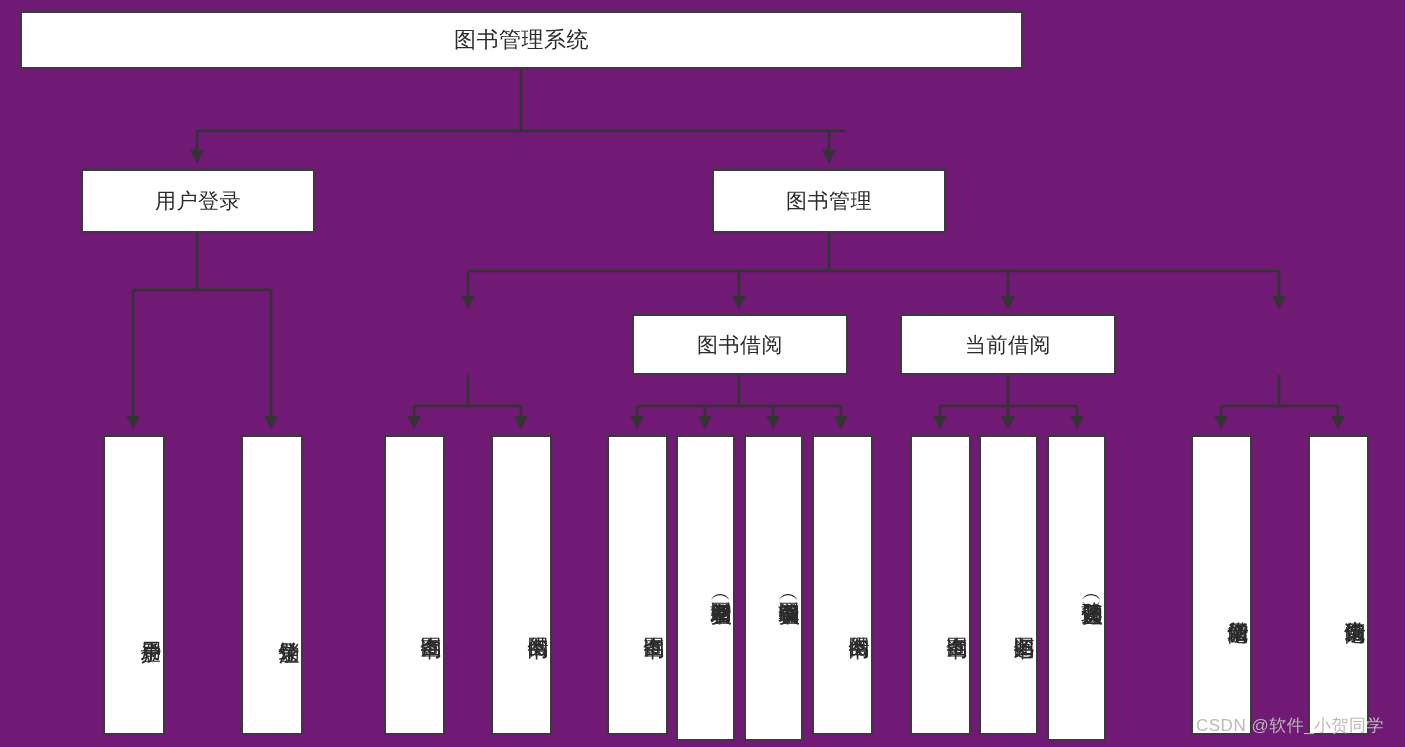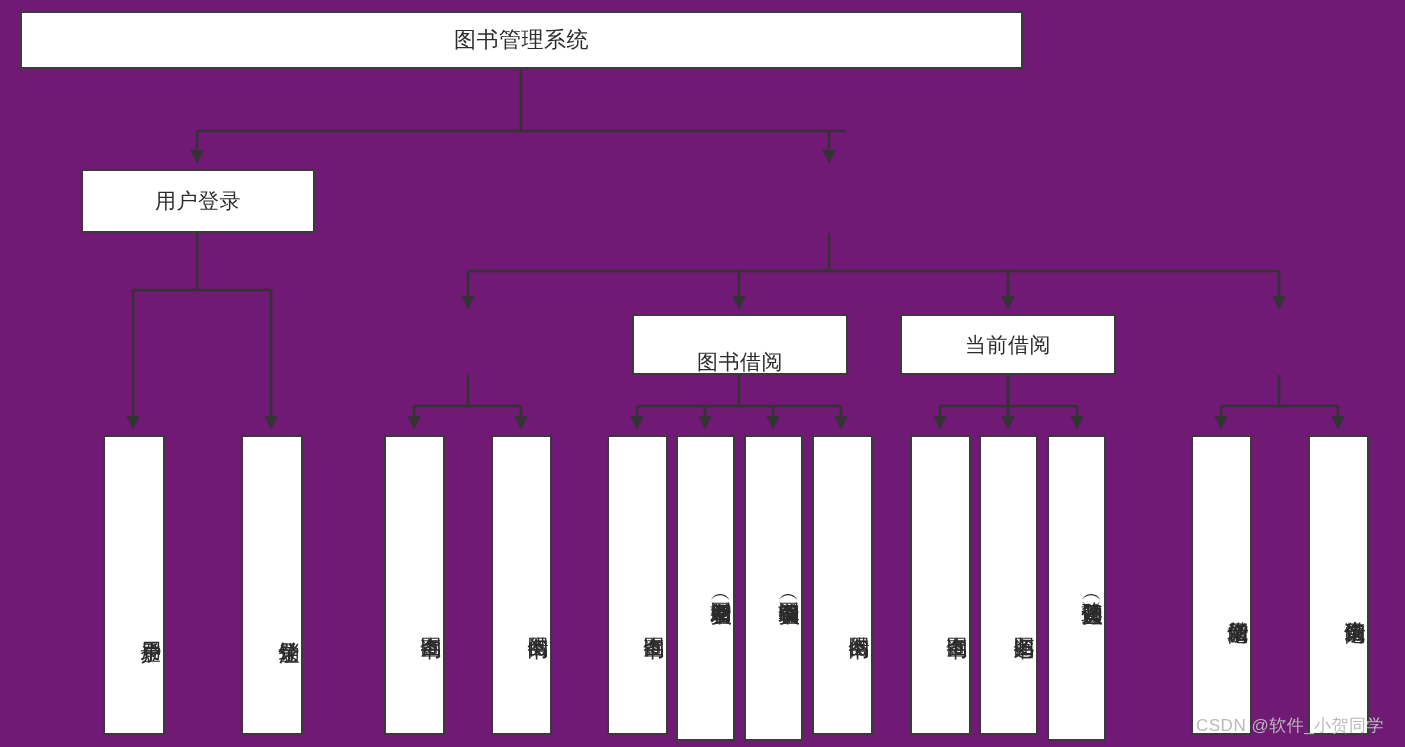--- a/index.html
+++ b/index.html
@@ -127,22 +127,25 @@
     </g>
   </svg>
 
   <div class="node horiz root" style="left:20px; top:11px; width:1003px; height:58px;">
     <span>图书管理系统</span>
   </div>
 
   <div class="node horiz" style="left:81px; top:169px; width:234px; height:64px;">
     <span>用户登录</span>
   </div>
+  <div class="node horiz" style="left:712px; top:169px; width:234px; height:64px;">
+    <span>图书管理</span>
+  </div>
 
-  <div class="node horiz" style="left:632px; top:314px; width:216px; height:61px;align-items:flex-end;">
+  <div class="node horiz" style="left:632px; top:314px; width:216px; height:61px;">
     <span>图书借阅</span>
   </div>
   <div class="node horiz" style="left:900px; top:314px; width:216px; height:61px;align-items:center;">
     <span>当前借阅</span>
   </div>
 
   <div class="node vert" style="left:103px; top:435px; width:62px; height:300px; padding-top:88px;">
     <span class="vlabel">用户登录</span>
   </div>
   <div class="node vert" style="left:241px; top:435px; width:62px; height:300px; padding-top:88px;">

